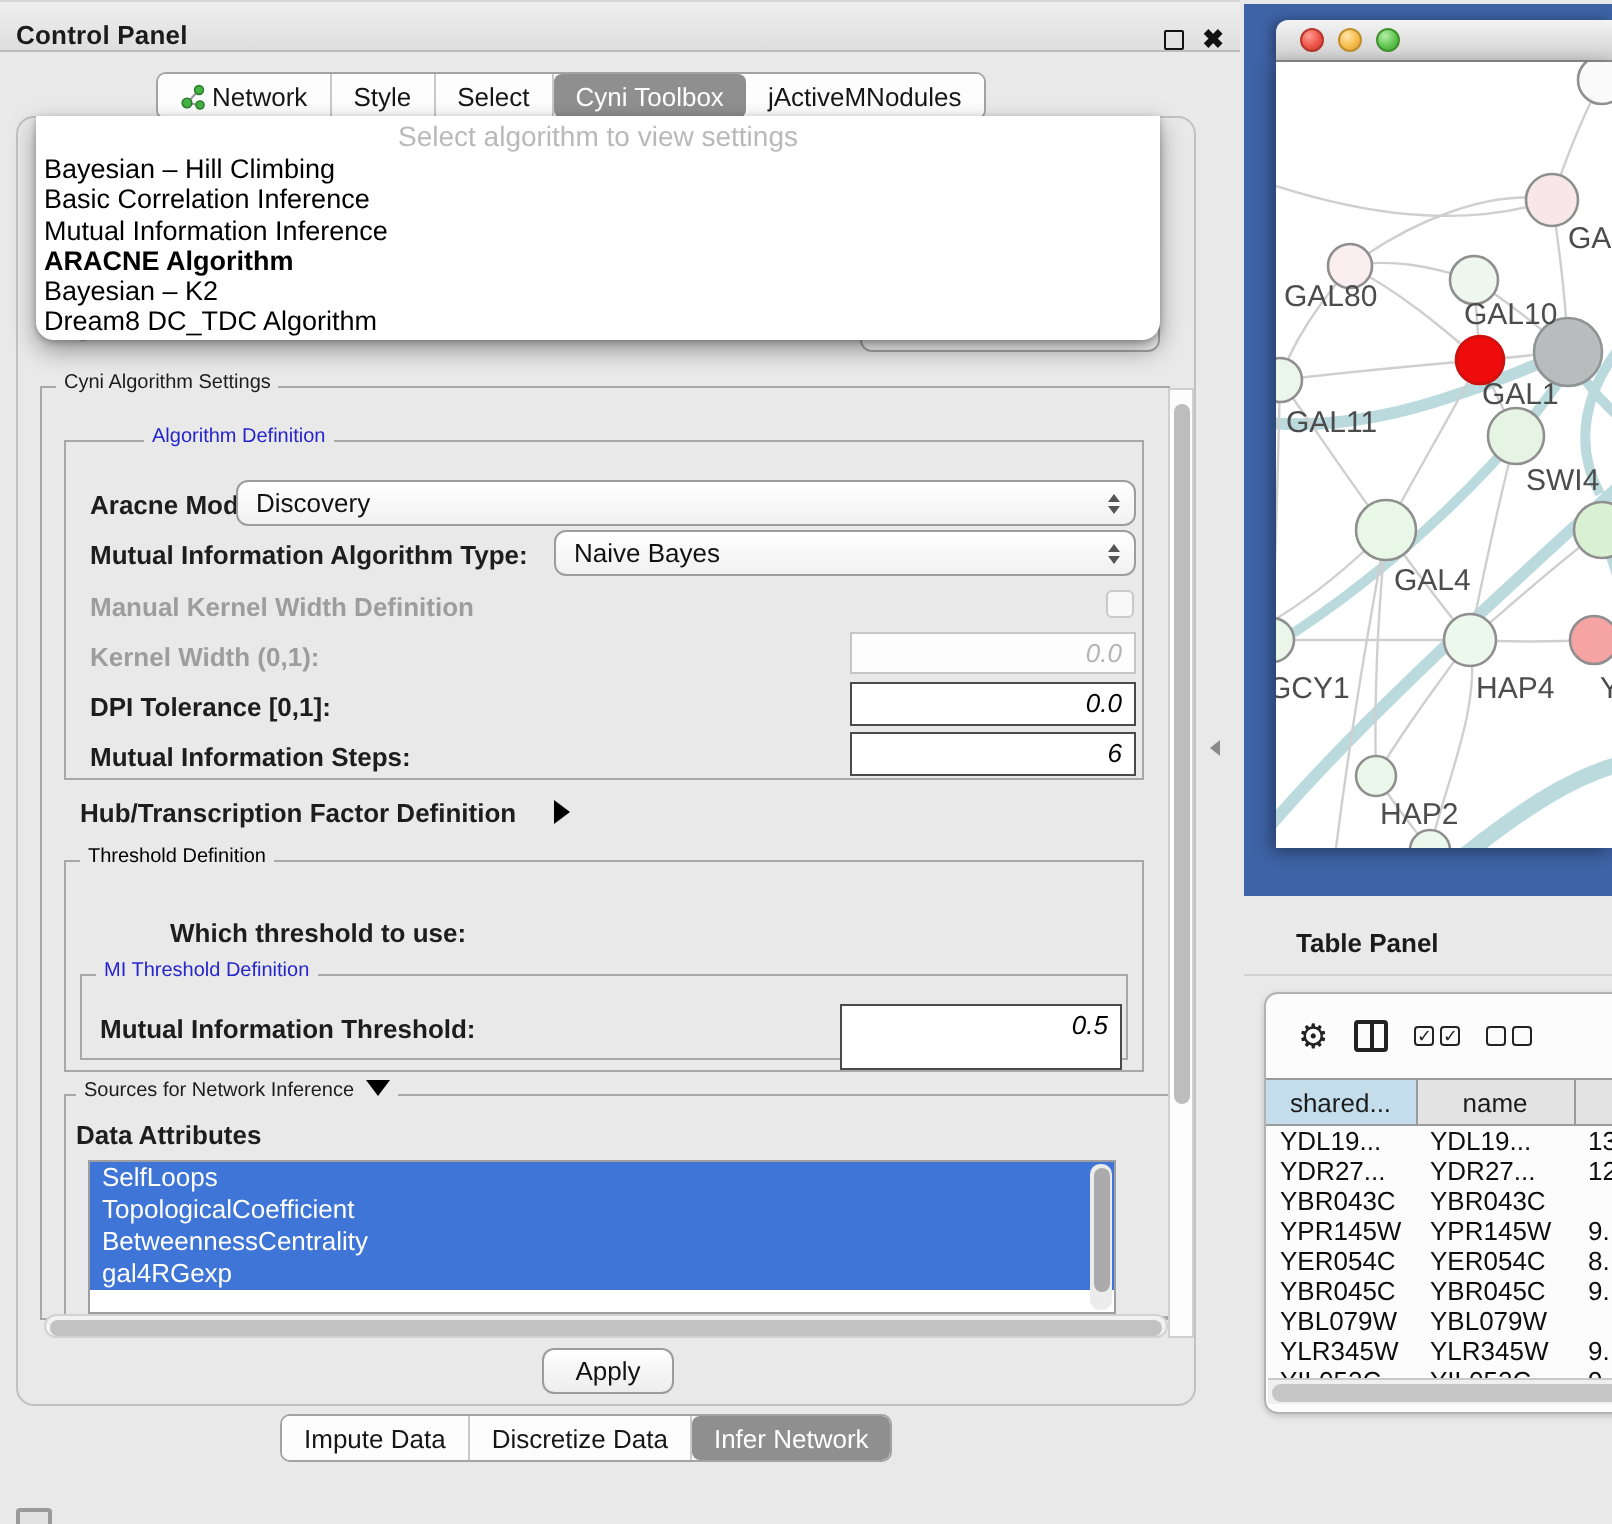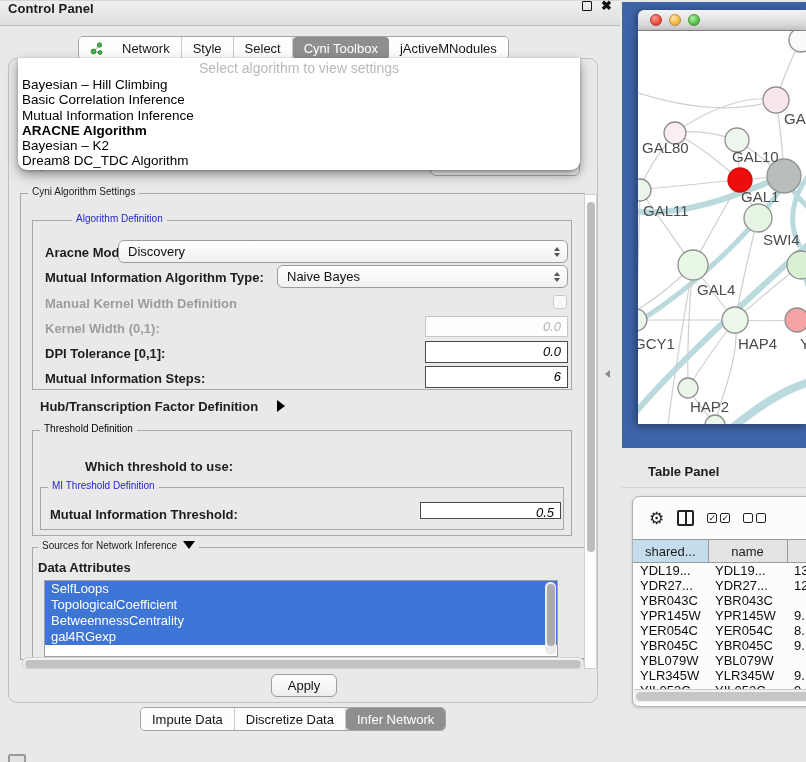--- a/index.html
+++ b/index.html
@@ -3,28 +3,28 @@
 <meta charset="utf-8">
 <style>
   * { margin:0; padding:0; box-sizing:border-box; }
   html,body { width:806px; height:762px; }
   body { font-family:"Liberation Sans", sans-serif; background:#e9e9e9; position:relative; overflow:hidden; }
   .abs { position:absolute; }
 
   
   .cp-titlebar { left:0; top:8; width:620px; height:26px;
     background:linear-gradient(#efefef,#dedede); border-top:1px solid #d6d6d6; border-bottom:1px solid #bcbcbc;
-    display:flex; align-items:flex-start; padding:0 8px; }
+    display:flex; align-items:flex-end; padding:0 8px; }
   .cp-title { font-size:13px; color:#1b1b1b; font-weight:700; letter-spacing:.1px; }
   .cp-win-icons { margin-left:auto; display:flex; gap:9px; align-items:center; }
   .float-icon { width:10px; height:10px; border:1.8px solid #111; border-radius:1px; }
   .close-icon { font-size:13px; font-weight:700; color:#111; line-height:10px; }
 
   .tabbar { display:flex; background:#fff; border:1px solid #a3a3a3; border-radius:5px; height:24px; align-items:stretch; overflow:hidden; }
-  .tab { display:flex; align-items:center; gap:19px; padding:0 11px; font-size:13px; color:#161616; border-right:1px solid #c9c9c9; background:#fdfdfd; cursor:default; }
+  .tab { display:flex; align-items:center; gap:3px; padding:0 11px; font-size:13px; color:#161616; border-right:1px solid #c9c9c9; background:#fdfdfd; cursor:default; }
   .tab:last-child { border-right:none; }
   .tab.selected { background:#8f8f8f; color:#fff; border-radius:4px; border-right:none; margin:0; }
   .net-icon { width:13px; height:13px; display:inline-block; }
 
   .main-panel { left:8px; top:58px; width:590px; height:645px; background:#e9e9e9;
     border:1px solid #c2c2c2; border-radius:9px; z-index:1; }
 
   
   .bg-combo { left:430px; top:95px; width:150px; height:33px; border:1px solid #9d9d9d; border-radius:6px; background:#f4f4f4; z-index:2; }
   .bg-combo-btn { position:absolute; right:4px; top:4px; width:22px; height:24px; border-radius:5px;
@@ -214,21 +214,21 @@
     <span class="abs arrow-right" style="left:277px;top:400px;"></span>
 
     <span class="abs legend green" style="left:40px;top:423px;">Threshold Definition</span>
     <div class="abs fs" style="left:32px;top:430px;width:540px;height:106px;"></div>
 
     <span class="abs lbl" style="left:85px;top:459px;">Which threshold to use:</span>
 
     <span class="abs legend blue" style="left:48px;top:480px;">MI Threshold Definition</span>
     <div class="abs fs" style="left:40px;top:487px;width:524px;height:43px;"></div>
     <span class="abs lbl" style="left:50px;top:507px;">Mutual Information Threshold:</span>
-    <div class="abs field" style="left:420px;top:502px;width:141px;height:17px;">0.5</div>
+    <div class="abs field" style="left:420px;top:502px;width:141px;height:33px;">0.5</div>
 
     <span class="abs legend" style="left:38px;top:540px;">
       <span>Sources for Network Inference</span><span class="arrow-down"></span>
     </span>
     <div class="abs fs" style="left:32px;top:547px;width:553px;height:112px;"></div>
     <span class="abs lbl" style="left:38px;top:560px;">Data Attributes</span>
 
     <div class="abs attr-list" style="left:44px;top:580px;width:514px;height:77px;">
         <div class="attr-item selected">SelfLoops</div>
         <div class="attr-item selected">TopologicalCoefficient</div>

